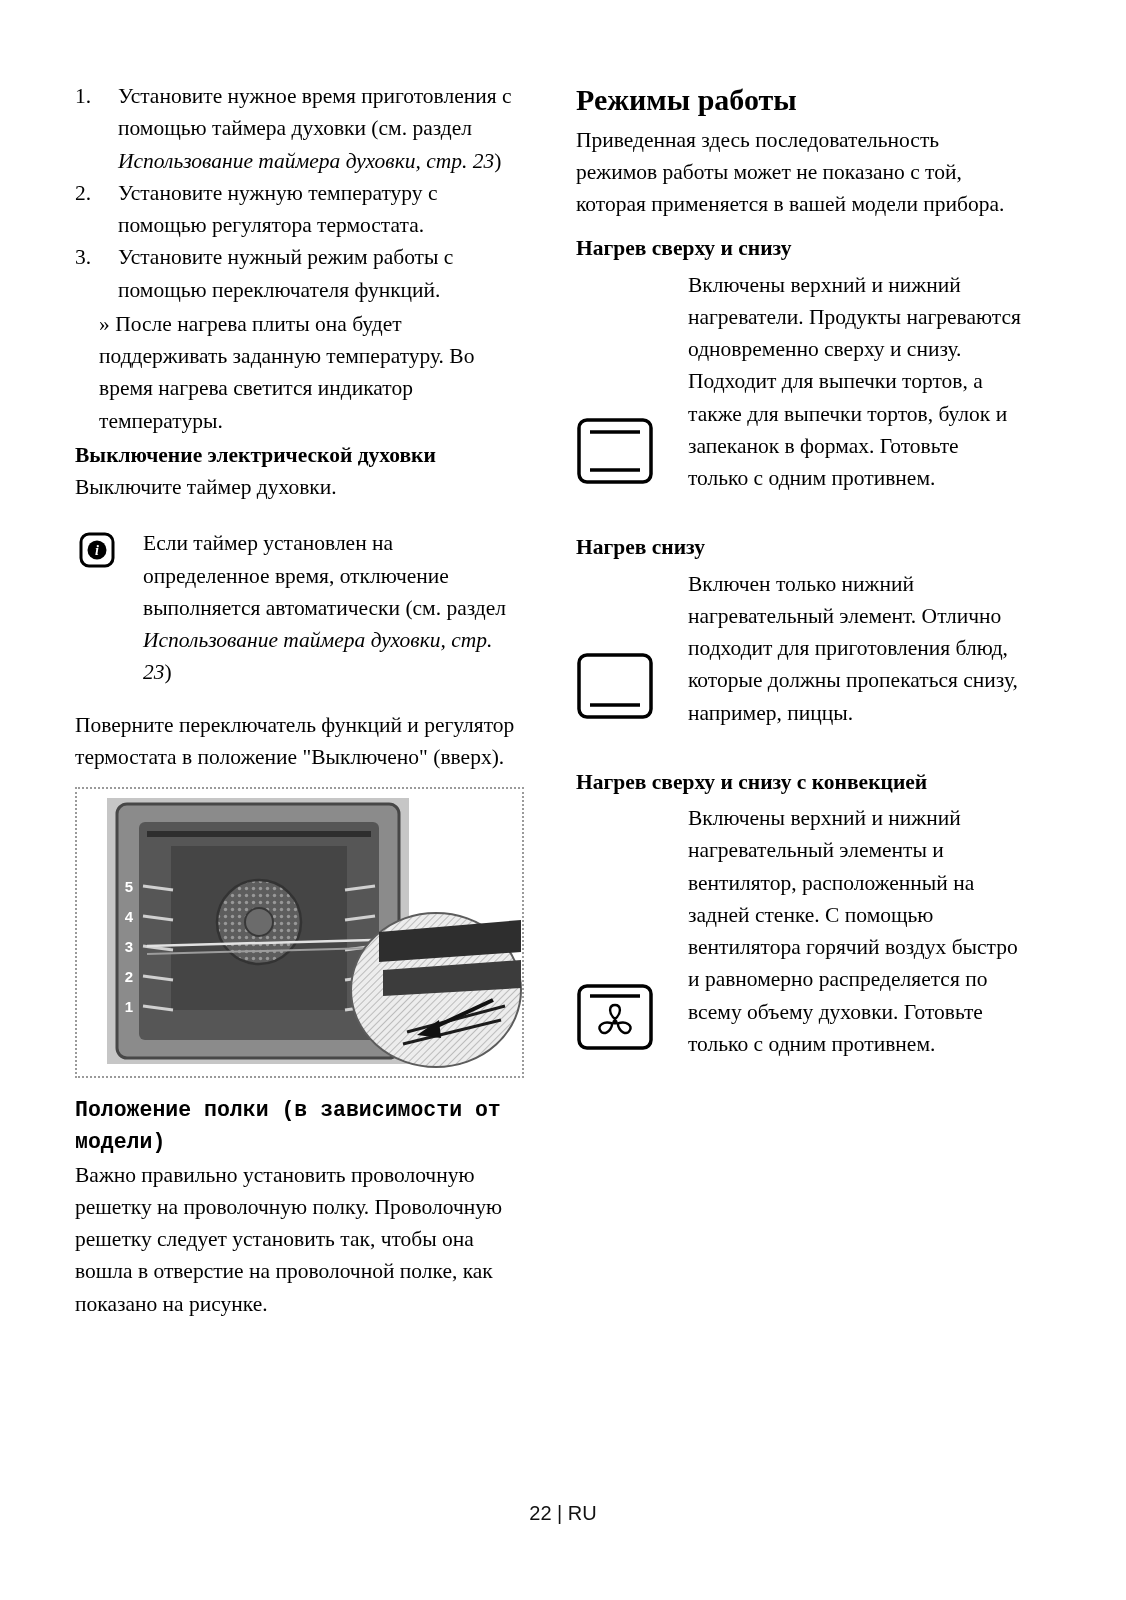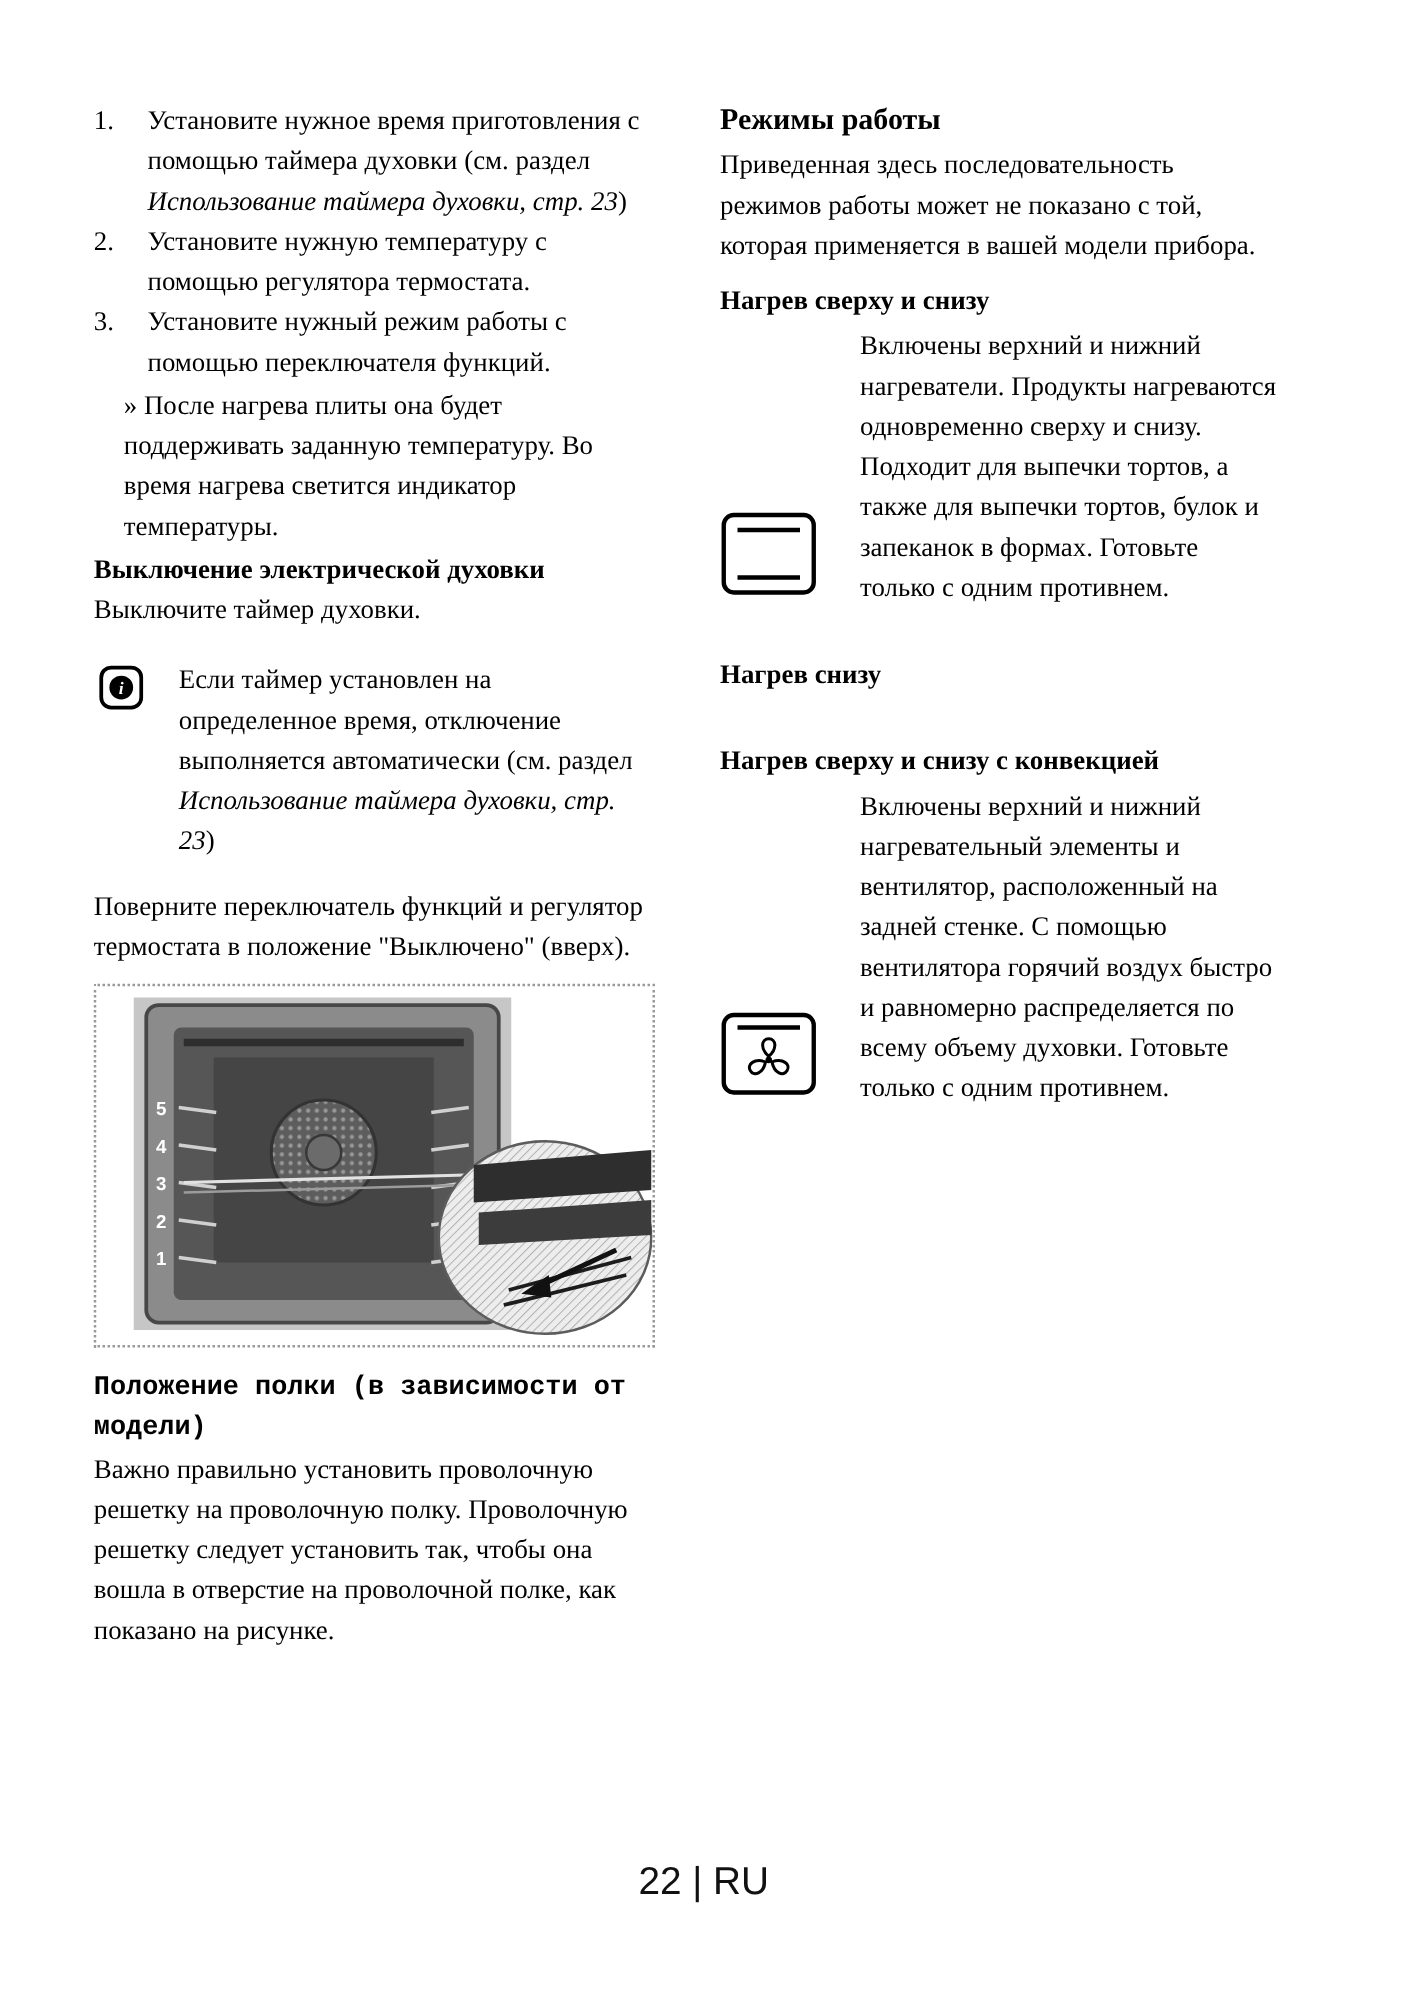--- a/index.html
+++ b/index.html
@@ -39,31 +39,31 @@
     border: 2px dotted #9a9a9a;
     margin: 14px 0 16px;
     padding: 5px 0 4px 12px;
     width: 449px;
   }
   .figure svg { display: block; }
 
   .shelf-heading { margin-top: 2px; font-family: Liberation Mono, monospace; }
 
   
-  .section-title { font-size: 24px; font-weight: bold; margin: 0 0 3px; line-height: 1.35; }
+  .section-title { font-size: 30px; font-weight: bold; margin: 0 0 3px; line-height: 1.35; }
   .mode { margin-top: 12px; margin-bottom: 37px; }
   .mode-body { display: flex; margin-top: 4px; align-items: flex-end; }
   .mode-icon { width: 80px; flex: none; padding-top: 3px; }
   .mode-text { flex: 1; margin-left: 32px; }
 
   .footer {
     position: absolute; left: 0; right: 0; bottom: 72px;
     text-align: center;
     font-family: "Liberation Sans", sans-serif;
-    font-size: 31px; color: #111;
+    font-size: 20px; color: #111;
   }
 </style>
 </head>
 <body>
 
 <div class="page">
   <div class="content">
 
     <div class="col-left">
 
@@ -178,20 +178,29 @@
               <line x1="14" y1="15" x2="64" y2="15" stroke="#000" stroke-width="3.5"></line>
               <line x1="14" y1="53" x2="64" y2="53" stroke="#000" stroke-width="3.5"></line>
             </svg>
           </div>
           <p class="mode-text">Включены верхний и нижний нагреватели. Продукты нагреваются одновременно сверху и снизу. Подходит для выпечки тортов, а также для выпечки тортов, булок и запеканок в формах. Готовьте только с одним противнем.</p>
         </div>
       </div>
 
       <div class="mode">
         <p class="bold">Нагрев снизу</p>
+        <div class="mode-body">
+          <div class="mode-icon">
+            <svg width="78" height="68" viewBox="0 0 78 68">
+              <rect x="3" y="3" width="72" height="62" rx="8" fill="none" stroke="#000" stroke-width="3.5"></rect>
+              <line x1="14" y1="53" x2="64" y2="53" stroke="#000" stroke-width="3.5"></line>
+            </svg>
+          </div>
+          <p class="mode-text">Включен только нижний нагревательный элемент. Отлично подходит для приготовления блюд, которые должны пропекаться снизу, например, пиццы.</p>
+        </div>
       </div>
 
       <div class="mode">
         <p class="bold">Нагрев сверху и снизу с конвекцией</p>
         <div class="mode-body">
           <div class="mode-icon">
             <svg width="78" height="68" viewBox="0 0 78 68">
               <rect x="3" y="3" width="72" height="62" rx="8" fill="none" stroke="#000" stroke-width="3.5"></rect>
               <line x1="14" y1="13" x2="64" y2="13" stroke="#000" stroke-width="3.5"></line>
               <g stroke="#000" stroke-width="2.4" fill="none">

